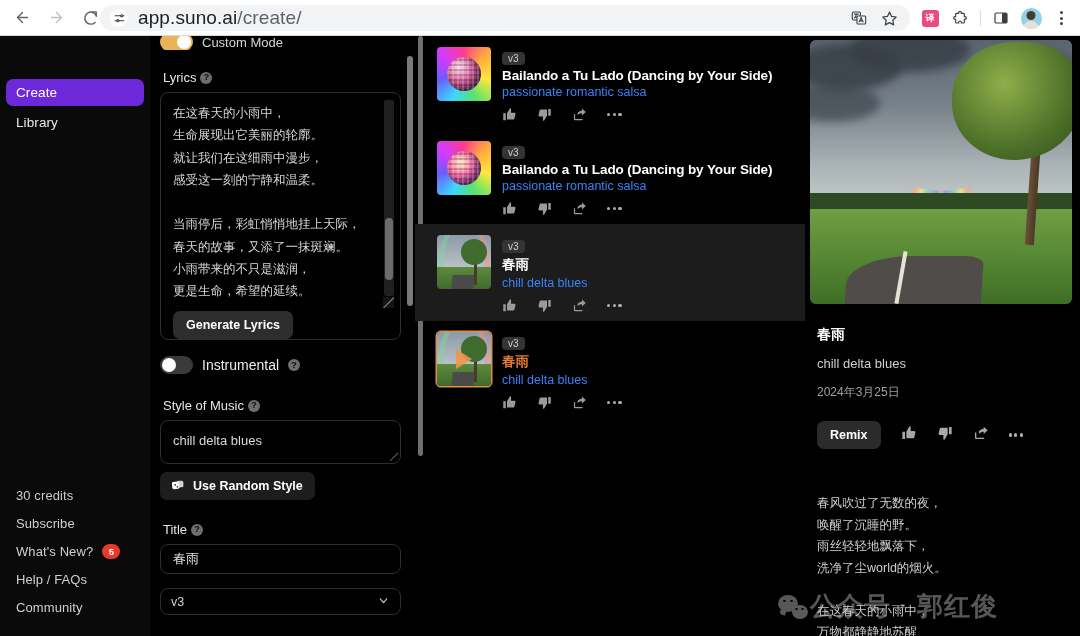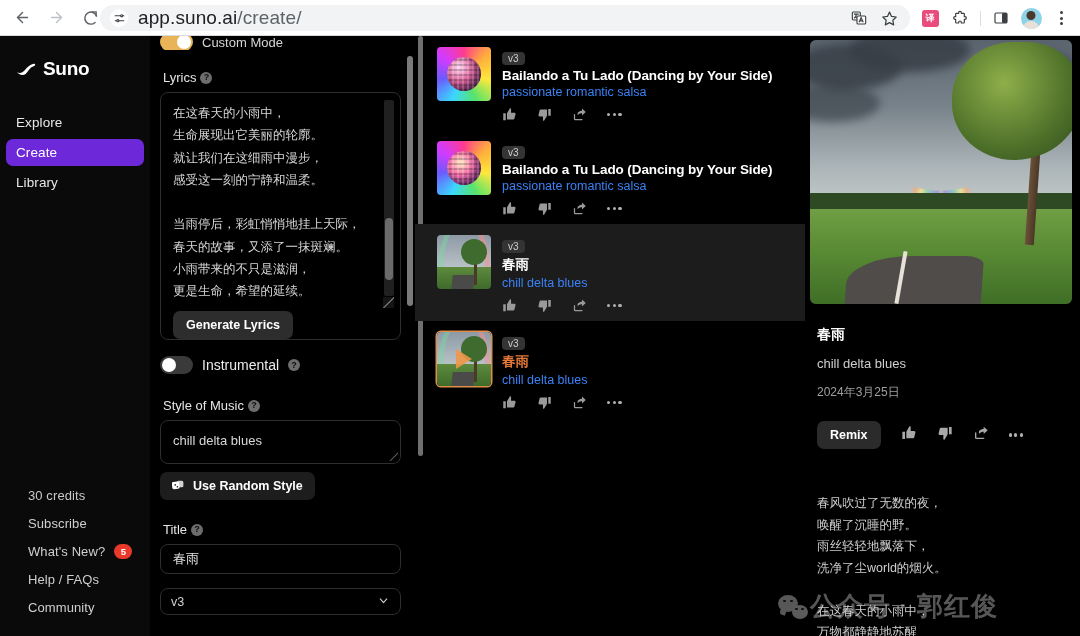--- a/index.html
+++ b/index.html
@@ -78,21 +78,21 @@
   .brand-mark { width: 20px; height: 17px; flex: none; color: #fff; }
   .brand-name { color: #fff; font-size: 19px; font-weight: 700; letter-spacing: -.3px; }
 
   .nav { margin-top: 25px; padding: 0 6px; }
   .nav-item {
     display: block; padding: 6px 10px; color: #e8e8e8; font-size: 13.5px;
     border-radius: 7px; margin-bottom: 3px; letter-spacing: .1px;
   }
   .nav-item.active { background: #6d28d9; color: #fff; }
 
-  .side-bottom { position: absolute; bottom: 0; left: 12px; width: 100%; padding: 0 0 8px 16px; }
+  .side-bottom { position: absolute; bottom: 0; left: 0; width: 100%; padding: 0 0 8px 16px; }
   .side-link { color: #cfcfcf; font-size: 13px; display: block; margin-bottom: 13px; letter-spacing: .1px; }
   .side-link.credits { color: #c9c9c9; }
   .whatsnew { display: flex; align-items: center; gap: 9px; margin-bottom: 13px; }
   .badge {
     background: #e8392b; color: #fff; font-size: 9.5px; font-weight: 700;
     border-radius: 9px; min-width: 18px; height: 15px;
     display: flex; align-items: center; justify-content: center; padding: 0 5px;
   }
 
   
@@ -428,31 +428,22 @@
             <i></i>
             <i></i>
           </span>
       </div>
     </div>
   </div>
 
   <div class="page">
 
     <div class="sidebar">
-      <div class="brand">
-        <span class="brand-mark">
-          <svg width="20" height="17" viewBox="0 0 24 20" fill="currentColor">
-              <path d="M1 13c3.5 2.5 7 .5 9.5-2.2C13.5 7.5 16.5 4 21 3.2c1.8-.3 2.6.7 1.6 1.9-1 1.2-3 1.3-4.6 2.6-2.3 1.9-3.6 5.3-6.5 7.6C9 17.4 4.3 17.3 1 13z"></path>
-            </svg>
-        </span>
-        <span class="brand-name">Suno</span>
-      </div>
 
       <div class="nav">
-        <a class="nav-item">Explore</a>
         <a class="nav-item active">Create</a>
         <a class="nav-item">Library</a>
       </div>
 
       <div class="side-bottom">
         <span class="side-link credits">30 credits</span>
         <a class="side-link">Subscribe</a>
         <div class="whatsnew">
           <span class="side-link" style="margin:0">What's New?</span>
           <span class="badge">5</span>

